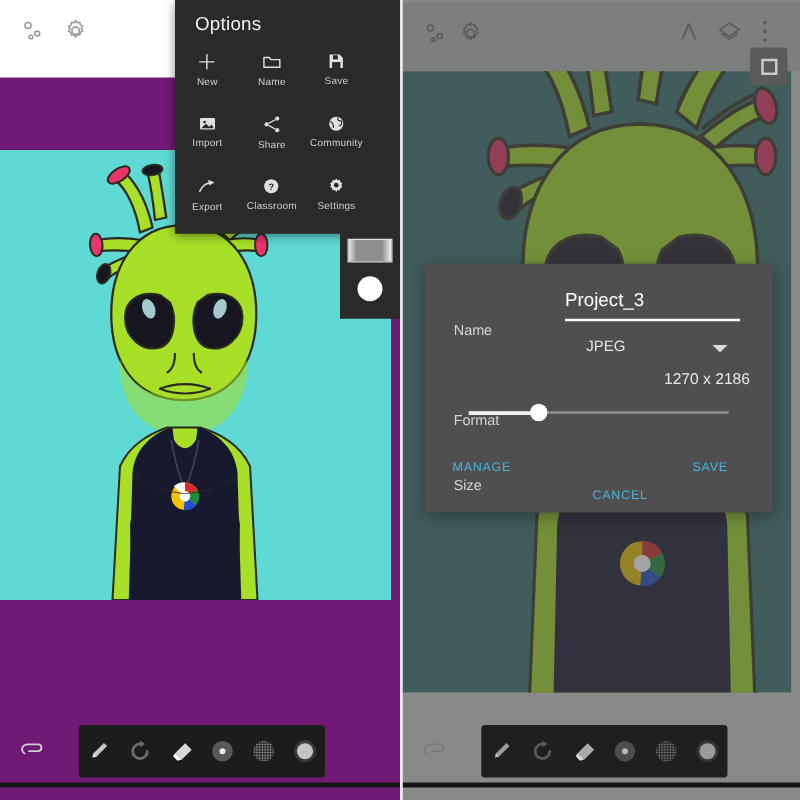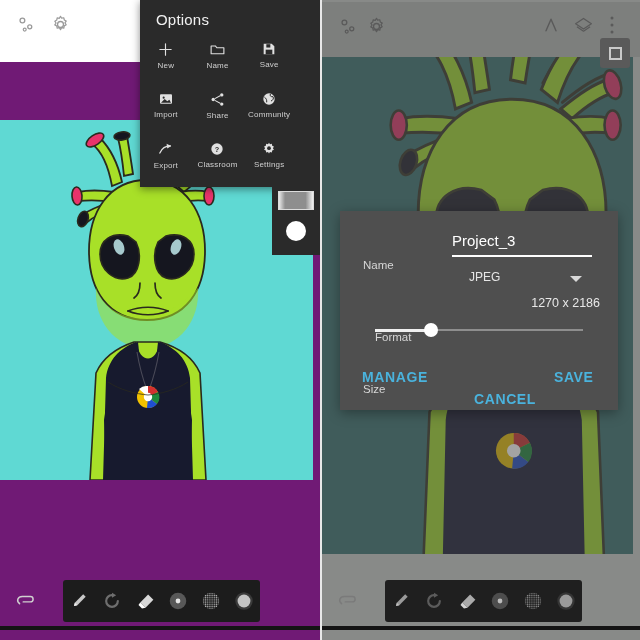--- a/index.html
+++ b/index.html
@@ -66,21 +66,21 @@
   #format-row{top:62px;}
   #format-value{position:absolute;left:129px;top:59px;color:#e6e6e6;font-size:12px;}
   #format-caret{position:absolute;left:230px;top:65px;width:0;height:0;border-left:6px solid transparent;
     border-right:6px solid transparent;border-top:6px solid #d8d8d8;}
   #size-row{top:88px;}
   #size-value{position:absolute;right:18px;top:85px;color:#e8e8e8;font-size:12.5px;}
   #slider{position:absolute;left:35px;top:112px;width:208px;height:14px;}
   #slider-track-off{position:absolute;left:0;top:6px;width:208px;height:2px;background:#8e8e8e;}
   #slider-track-on{position:absolute;left:0;top:6px;width:57px;height:2.5px;background:#f0f0f0;}
   #slider-thumb{position:absolute;left:49px;top:0;width:14px;height:14px;border-radius:50%;background:#ffffff;}
-  .dlg-btn{position:absolute;top:158px;color:#4ab3dd;font-size:14px;font-weight:bold;letter-spacing:.6px;cursor:pointer;text-align:center;}
+  .dlg-btn{position:absolute;top:158px;color:#4ab3dd;font-size:10px;font-weight:normal;letter-spacing:.6px;cursor:pointer;text-align:center;}
   #btn-manage{left:22px;}
   #btn-cancel{left:134px;margin-top:22px;}
   #btn-save{left:214px;}
 </style>
 </head>
 <body>
 
 <div class="stage">
 
   <div class="panel" id="panel-left">
@@ -455,21 +455,21 @@
     </div>
 
     <div id="export-dialog">
       <div class="row" id="name-row">
         <span class="fld-label" style="top:22px;">Name</span>
       </div>
       <div id="name-value" placeholder="Project name">Project_3</div>
       <div id="name-underline"></div>
 
       <div class="row" id="format-row">
-        <span class="fld-label" style="top:58px;margin-left:12px;">Format</span>
+        <span class="fld-label" style="top:58px;">Format</span>
       </div>
       <div id="format-value">JPEG</div>
       <div id="format-caret"></div>
 
       <div class="row" id="size-row">
         <span class="fld-label" style="top:84px;">Size</span>
       </div>
       <div id="size-value">1270 x 2186</div>
 
       <div id="slider">

